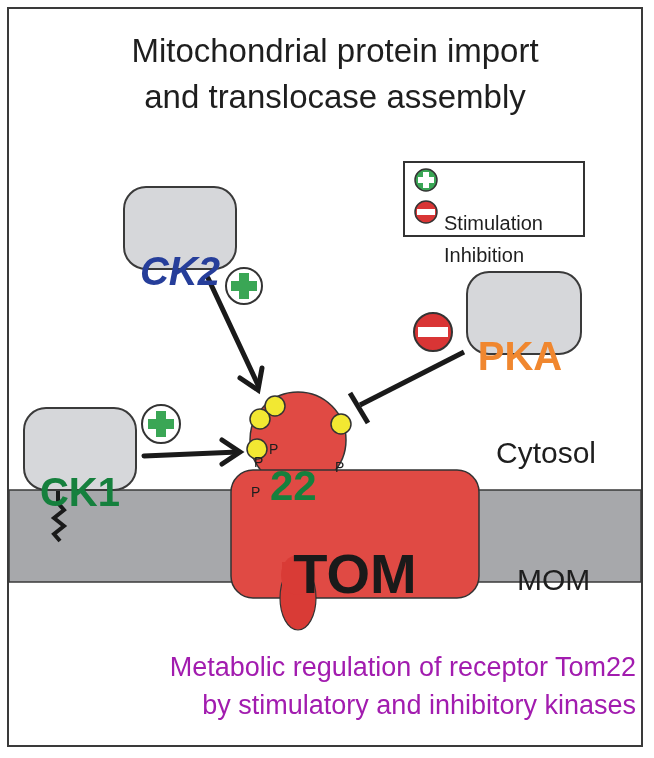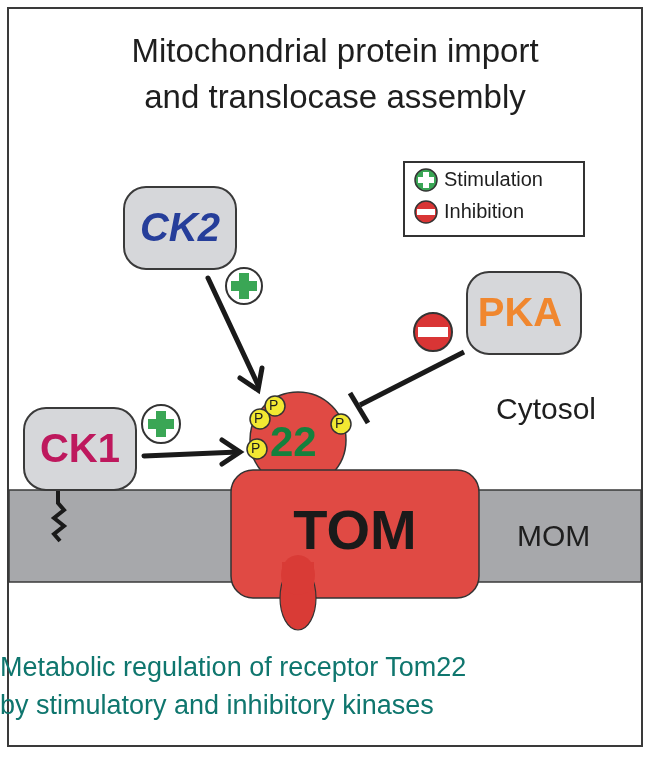--- a/index.html
+++ b/index.html
@@ -1,21 +1,21 @@
 <!DOCTYPE html>
 <html><head>
 <meta charset="utf-8">
 <style>
   html, body { margin: 0; padding: 0; background: #ffffff; }
   body { width: 654px; height: 758px; position: relative; overflow: hidden; font-family: "Liberation Sans", sans-serif; }
   .frame { position: absolute; left: 7px; top: 7px; width: 636px; height: 740px; border: 2px solid #3a3a3a; background: #fff; box-sizing: border-box; }
   svg { position: absolute; left: 0; top: 0; }
   .title { position: absolute; left: 0; width: 654px; text-align: center; font-size: 33px; color: #1e1e1e; line-height: 42px; padding-left: 8px; }
-  .bottom { position: absolute; left: 0; width: 636px; text-align: left; font-size: 27px; color: #0f766e; line-height: 34px; }
-  .lbl { position: absolute; color: #1e1e1e; }
+  .bottom { position: absolute; left: 0; width: 636px; text-align: right; font-size: 27px; color: #a21caf; line-height: 34px; }
+  .lbl { position: absolute; color: #1e1e1e; margin-top: 44px; }
 </style>
 </head>
 <body>
 
 <div class="frame"></div>
 
 <svg width="654" height="758">
 
   <rect x="9" y="490" width="632" height="92" fill="#a7a8ab" stroke="#3a3a3a" stroke-width="1.5"></rect>
 
@@ -92,21 +92,21 @@
 <div class="lbl" style="left:251px;top:440px;font-size:14px;">P</div>
 <div class="lbl" style="left:335px;top:415px;font-size:14px;">P</div>
 
 <div class="title" style="top:30px;">Mitochondrial protein import</div>
 <div class="title" style="top:76px;">and translocase assembly</div>
 
 <div class="lbl" style="left:444px;top:168px;font-size:20px;">Stimulation</div>
 <div class="lbl" style="left:444px;top:200px;font-size:20px;">Inhibition</div>
 
 <div class="lbl" style="left:124px;top:205px;width:112px;text-align:center;font-size:40px;font-weight:bold;color:#263e9a;font-style:italic;">CK2</div>
-<div class="lbl" style="left:24px;top:426px;width:112px;text-align:center;font-size:40px;font-weight:bold;color:#be185d;">CK1</div>
+<div class="lbl" style="left:24px;top:426px;width:112px;text-align:center;font-size:40px;font-weight:bold;color:#15803d;">CK1</div>
 <div class="lbl" style="left:467px;top:290px;width:106px;text-align:center;font-size:40px;font-weight:bold;color:#f0872f;">PKA</div>
 
 <div class="lbl" style="left:270px;top:418px;font-size:42px;font-weight:bold;color:#15803d;">22</div>
 <div class="lbl" style="left:231px;top:497px;width:248px;text-align:center;font-size:56px;font-weight:bold;color:#1a1a1a;">TOM</div>
 
 <div class="lbl" style="left:496px;top:392px;font-size:30px;text-align:center;">Cytosol</div>
 <div class="lbl" style="left:517px;top:519px;font-size:30px;">MOM</div>
 
 <div class="bottom" style="top:650px;">Metabolic regulation of receptor Tom22</div>
 <div class="bottom" style="top:688px;">by stimulatory and inhibitory kinases</div>

